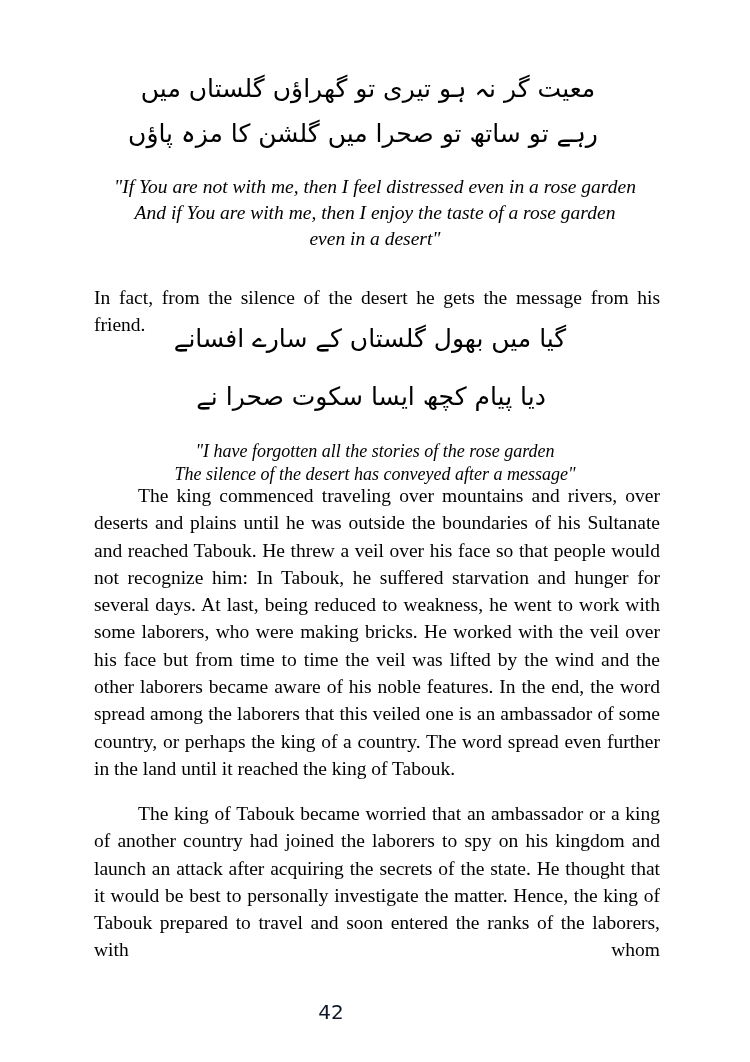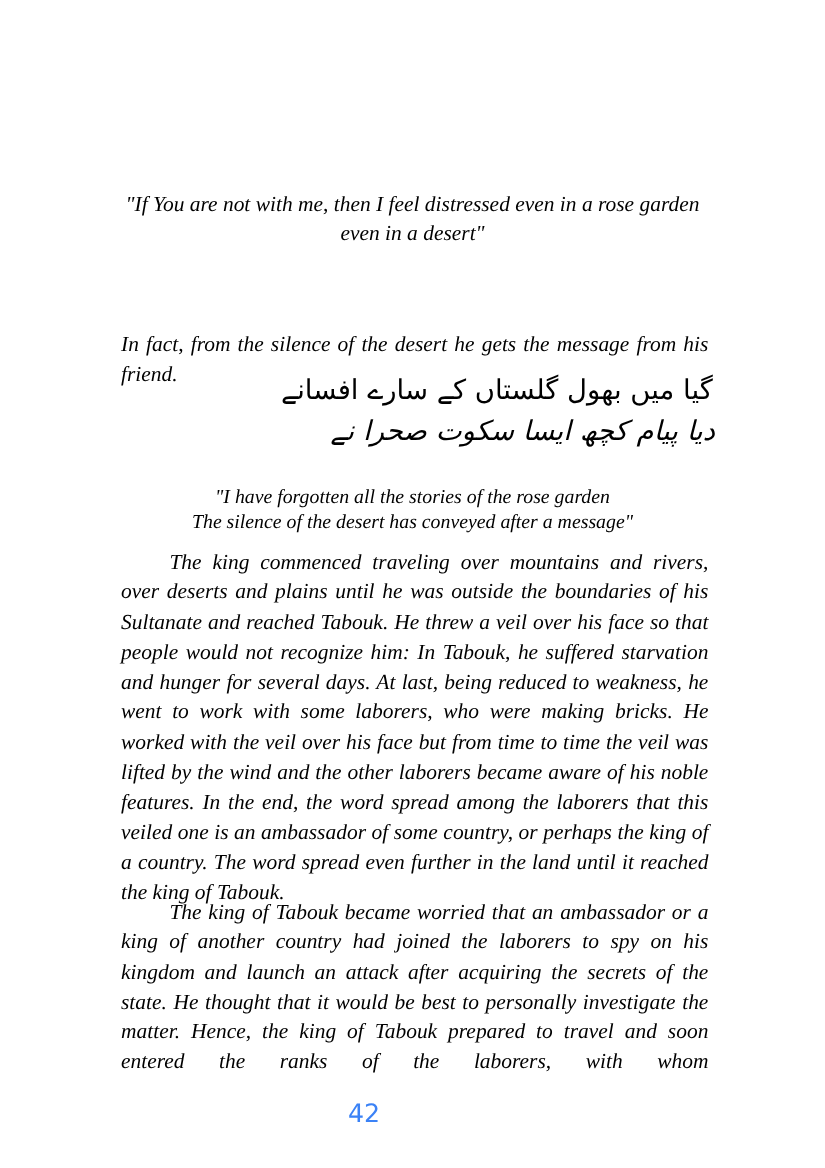--- a/index.html
+++ b/index.html
@@ -60,23 +60,23 @@
     font-family: "DejaVu Sans", sans-serif;
     font-size: 25px;
     line-height: 1.0;
     white-space: nowrap;
     display: block;
   }
   .couplet-1 { top: 76px; }
   .couplet-1 .verse-a { margin-right: 14px; }
   .couplet-1 .verse-b { margin-top: 20px; margin-right: 24px; }
 
-  .couplet-2 { top: 342px; text-align: right; }
+  .couplet-2 { top: 326px; }
   .couplet-2 .verse-a { margin-right: 10px; }
-  .couplet-2 .verse-b { margin-top: 12px; letter-spacing: 2px; margin-right: 8px; font-style: italic; }
+  .couplet-2 .verse-b { margin-top: 33px; letter-spacing: 2px; margin-right: 8px; }
 
   
   .poetry {
     position: absolute;
     left: 92px;
     width: 566px;
     text-align: center;
     font-style: italic;
     color: #000;
   }
@@ -115,53 +115,57 @@
     top: 284px;
   }
   .para-lead .body-text { text-indent: 0; }
 
   .para-main-1 { top: 482px; }
   .para-main-2 { top: 800px; }
   .para-main-1 .body-text,
   .para-main-2 .body-text { text-indent: 44px; }
 
   .body-text {
-    margin: 16px;
+    margin: 0;
     text-align: justify;
-    font-style: italic;
   }
   
   .body-text::after {
     content: "";
     display: inline-block;
     width: 100%;
   }
   .no-justify-last::after { content: none; }
 
   
   .folio {
     position: absolute;
     left: 0;
     top: 1000px;
     width: 662px;
     text-align: center;
     font-family: "DejaVu Sans", sans-serif;
-    font-size: 23px;
-    color: #3b82f6;
+    font-size: 20px;
+    color: #0f172a;
   }
 </style>
 </head>
 <body>
 
 <div class="page">
 
 
+  <div class="couplet couplet-1">
+    <span class="verse verse-a">معیت گر نہ ہو تیری تو گھراؤں گلستاں میں</span>
+    <span class="verse verse-b">رہے تو ساتھ تو صحرا میں گلشن کا مزہ پاؤں</span>
+  </div>
 
   <div class="poetry poetry-1">
     <span class="wrapline">"If You are not with me, then I feel distressed even in a rose garden</span>
+    <span class="pline">And if You are with me, then I enjoy the taste of a rose garden</span>
     <span class="pline">even in a desert"</span>
   </div>
 
   <div class="para para-lead">
     <p class="body-text no-justify-last">In fact, from the silence of the desert he gets the message from his friend.</p>
   </div>
 
   <div class="couplet couplet-2">
     <span class="verse verse-a">گیا میں بھول گلستاں کے سارے افسانے</span>
     <span class="verse verse-b">دیا پیام کچھ ایسا سکوت صحرا نے</span>

